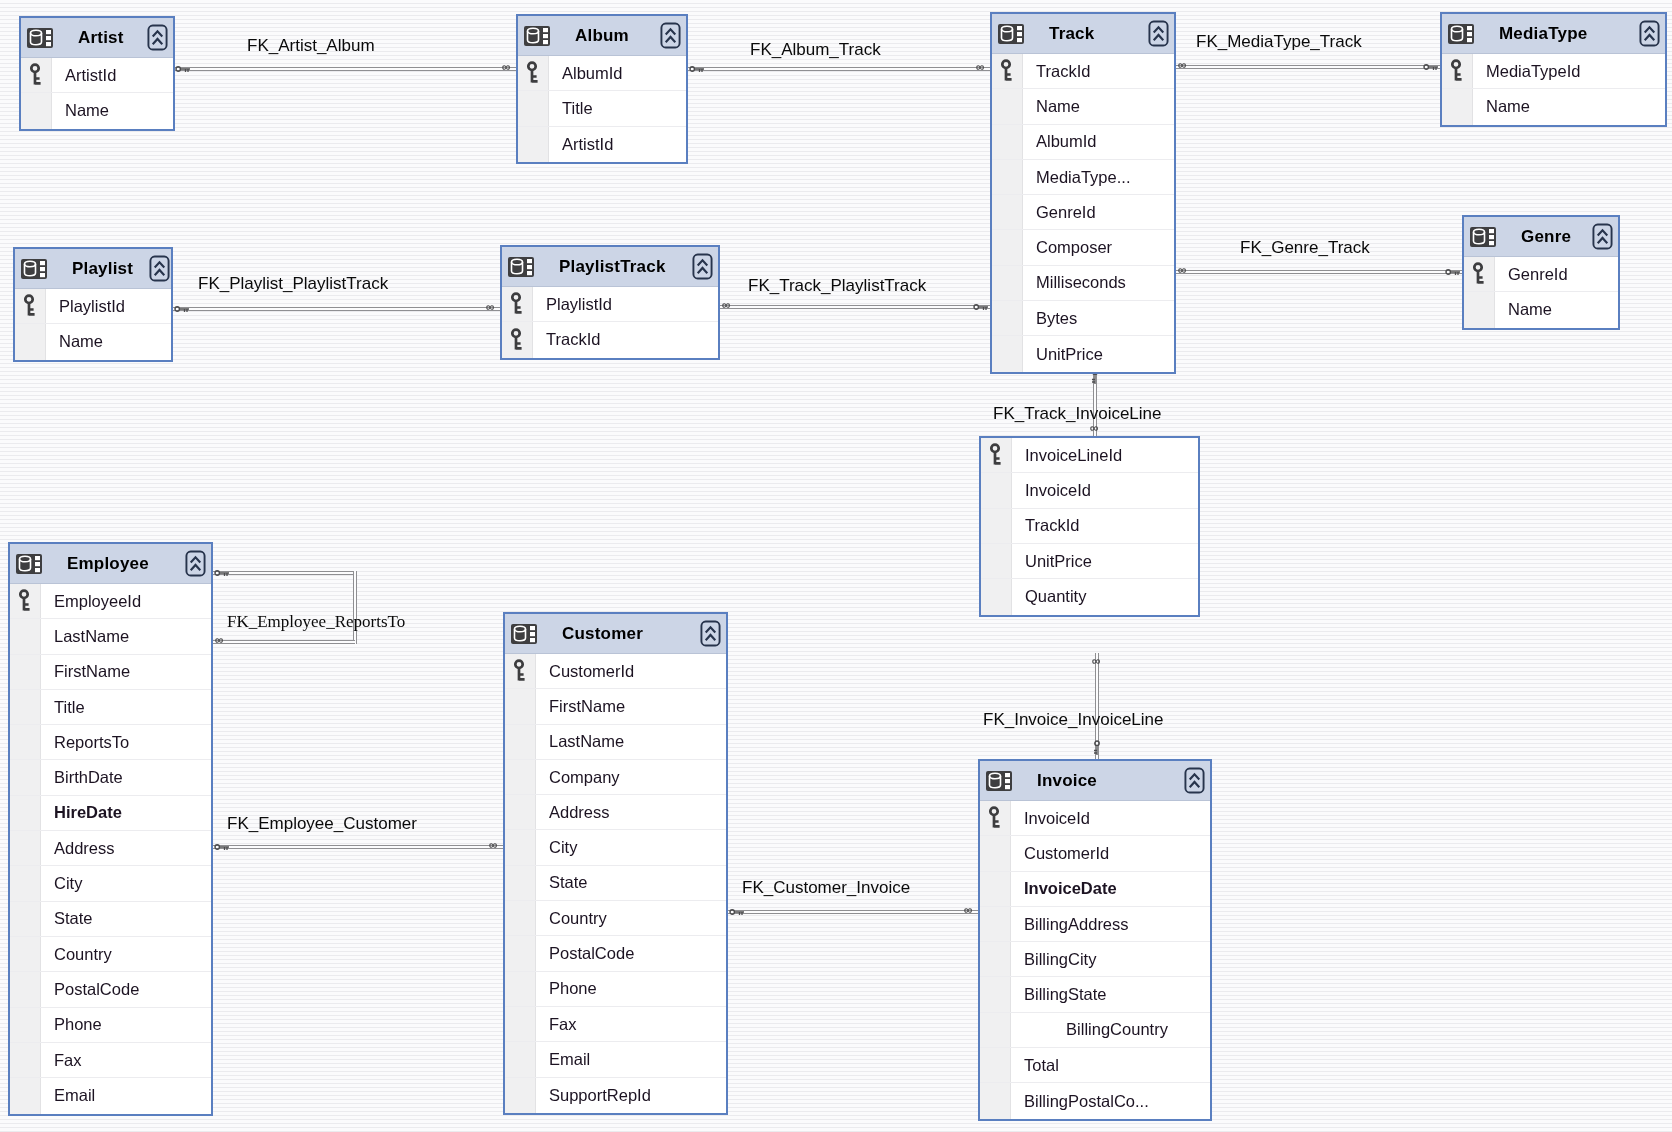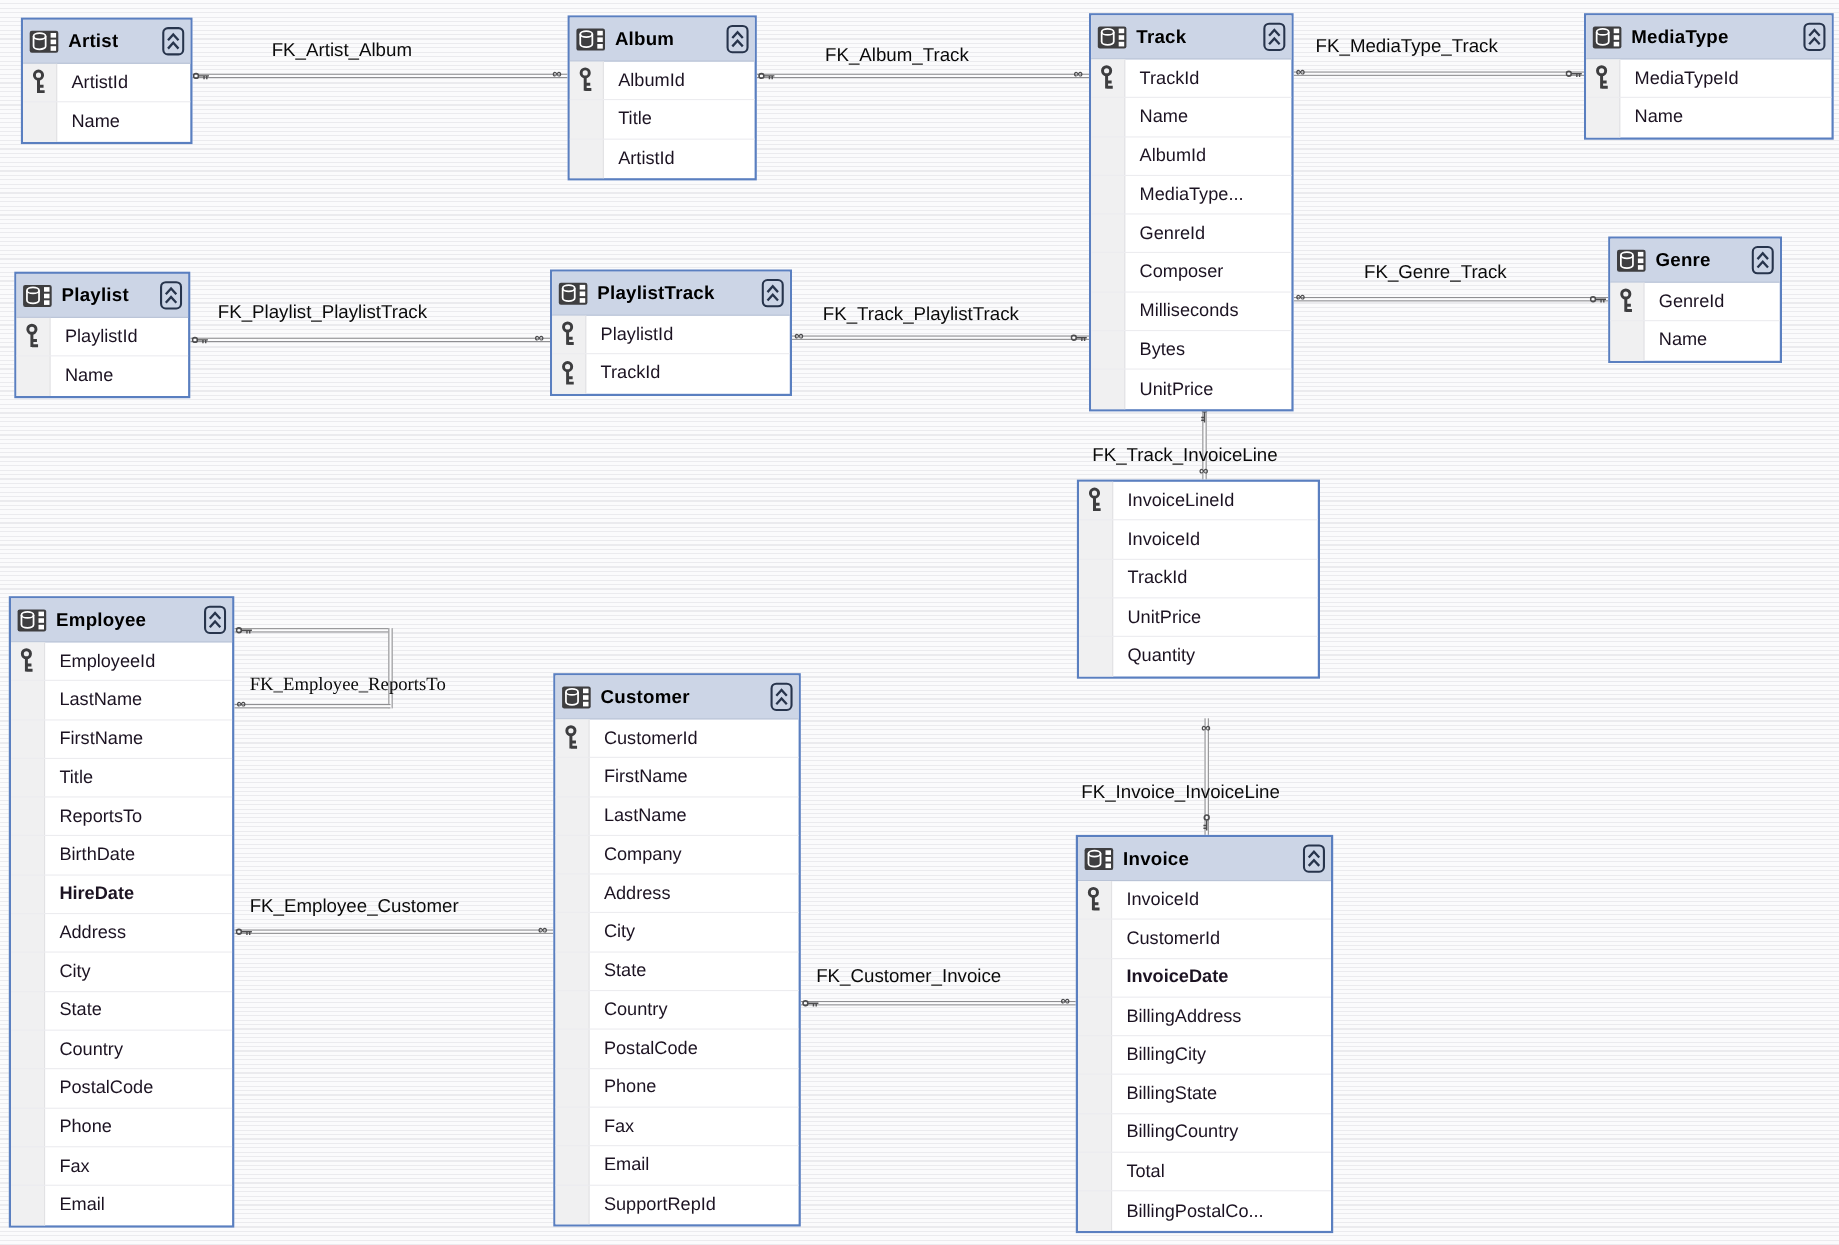--- a/index.html
+++ b/index.html
@@ -2,21 +2,21 @@
 <html style="--tbl-border: #5a7fc0; --hdr-bg: #ccd5e6; --strip-bg: #f0f0f1;"><head>
 <meta charset="utf-8">
 <style>
   html,body{margin:0;padding:0;background:#dfdfe3;}
   #canvas{
     position:relative;width:1672px;height:1132px;overflow:hidden;
     background:repeating-linear-gradient(to bottom,#fbfbfc 0px,#fbfbfc 3px,#ebebee 3px,#ebebee 4px);
     font-family:"Liberation Sans","DejaVu Sans",sans-serif;
   }
   .db-table{position:absolute;border:2px solid var(--tbl-border);background:#fff;box-sizing:border-box;z-index:10;}
-  .tbl-header{height:40px;background:var(--hdr-bg);display:flex;align-items:center;padding:0 5px;box-sizing:border-box;border-bottom:1px solid #b9c3d6;}
+  .tbl-header{height:40px;background:var(--hdr-bg);display:flex;align-items:center;padding:0 5px;box-sizing:border-box;border-bottom:1px solid #b9c3d6;gap:16px;}
   .tbl-icon{flex:none;width:28px;height:24px;margin-right:8px;}
   .tbl-title{font-size:17px;font-weight:bold;color:#000;white-space:nowrap;letter-spacing:.2px;}
   .collapse-btn{margin-left:auto;flex:none;width:21px;height:27px;background:transparent;border:none;padding:0;cursor:pointer;}
   .tbl-body{position:relative;}
   .key-strip{position:absolute;left:0;top:0;bottom:0;width:30px;background:var(--strip-bg);border-right:1px solid #e2e2e4;}
   .tbl-row{position:relative;box-sizing:border-box;border-bottom:1px solid #ececef;display:flex;align-items:center;}
   .tbl-row:last-child{border-bottom:none;}
   .col-label{margin-left:44px;font-size:16.5px;color:#1c1322;white-space:nowrap;}
   .pk-icon{position:absolute;left:7px;top:50%;transform:translateY(-50%);width:15px;height:25px;}
   .rel-seg{position:absolute;z-index:2;box-sizing:border-box;background:#fcfcfd;}
@@ -512,21 +512,21 @@
         </div>
         <div class="tbl-row" style="height: 35.3px;">
           <span class="col-label">BillingAddress</span>
         </div>
         <div class="tbl-row" style="height: 35.3px;">
           <span class="col-label">BillingCity</span>
         </div>
         <div class="tbl-row" style="height: 35.3px;">
           <span class="col-label">BillingState</span>
         </div>
-        <div class="tbl-row" style="height: 35.3px;">
+        <div class="tbl-row" style="height: 35.3px; justify-content: center;">
           <span class="col-label">BillingCountry</span>
         </div>
         <div class="tbl-row" style="height: 35.3px;">
           <span class="col-label">Total</span>
         </div>
         <div class="tbl-row" style="height: 35.3px;">
           <span class="col-label">BillingPostalCo...</span>
         </div>
       </div>
     </div>

